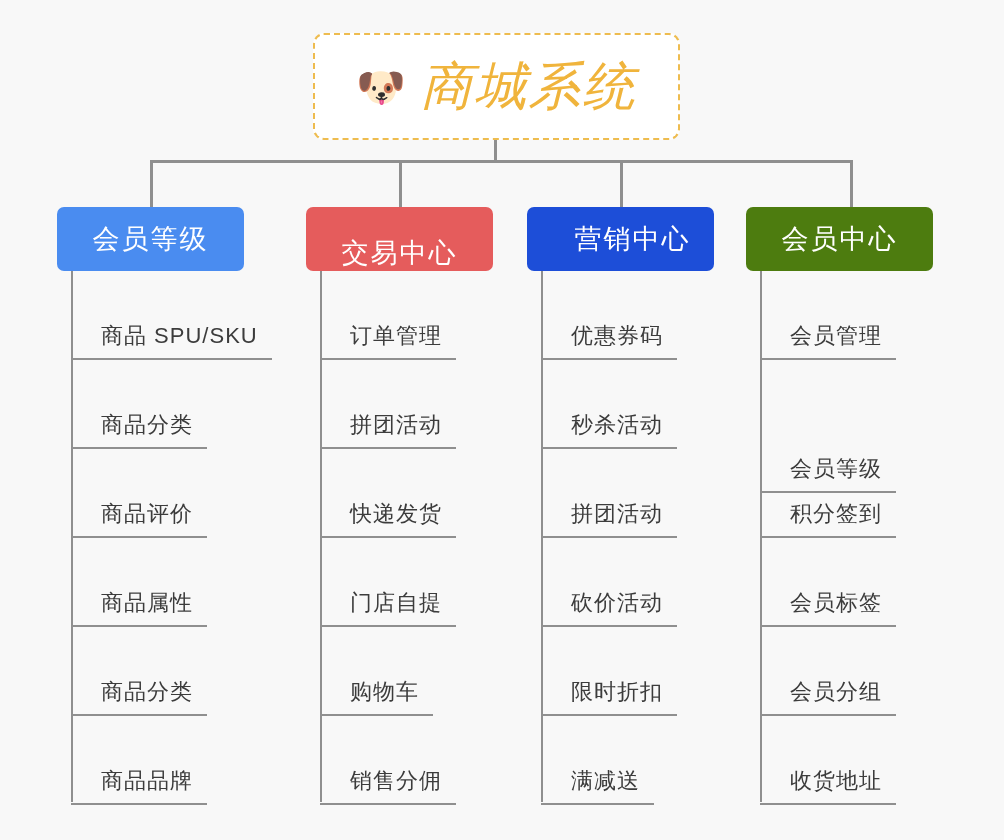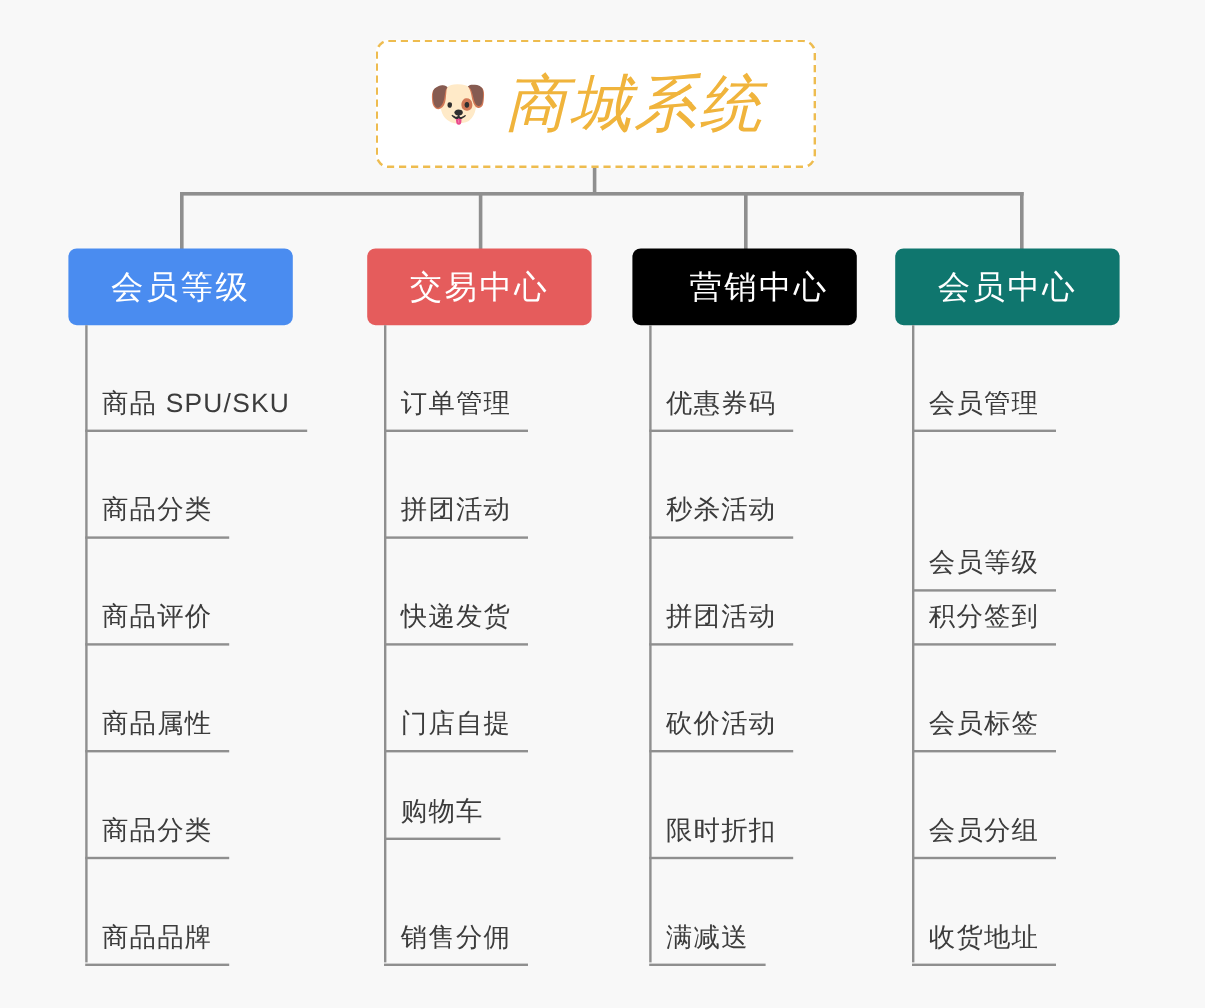--- a/index.html
+++ b/index.html
@@ -89,21 +89,21 @@
   .leaf {
     position: absolute;
     left: 0;
     box-sizing: border-box;
     height: 89px;
     display: flex;
     align-items: flex-end;
   }
   .leaf-inner {
     border-bottom: 2px solid #8f8f8f;
-    padding: 0 14px 5px 14px;
+    padding: 0 14px 5px 30px;
     display: inline-block;
   }
   .leaf-label {
     font-size: 22px;
     color: #3c3c3c;
     white-space: nowrap;
     letter-spacing: 1px;
     display: inline-block;
     padding-bottom: 2px;
   }
@@ -122,27 +122,27 @@
   <div class="line h-line" style="left:150px; top:160px; width:703px;"></div>
 
   <div class="line v-line" style="left:150px; top:160px; height:48px;"></div>
   <div class="line v-line" style="left:399px; top:160px; height:48px;"></div>
   <div class="line v-line" style="left:620px; top:160px; height:48px;"></div>
   <div class="line v-line" style="left:850px; top:160px; height:48px;"></div>
 
   <div class="cat-box" style="left:57px; top:207px; width:187px; background:#4a8cf0;">
     <span class="cat-label">会员等级</span>
   </div>
-  <div class="cat-box" style="left:306px; top:207px; width:187px; background:#e55c5c;">
+  <div class="cat-box" style="left:306px; top:207px; width:187px; background:#e55c5c;align-items:flex-end;">
     <span class="cat-label">交易中心</span>
   </div>
-  <div class="cat-box" style="left:527px; top:207px; width:187px; background:#000000;padding-left:24px;">
+  <div class="cat-box" style="left:527px; top:207px; width:187px; background:#1d4ed8;padding-left:24px;">
     <span class="cat-label">营销中心</span>
   </div>
-  <div class="cat-box" style="left:746px; top:207px; width:187px; background:#0f766e;">
+  <div class="cat-box" style="left:746px; top:207px; width:187px; background:#4d7c0f;">
     <span class="cat-label">会员中心</span>
   </div>
 
   <div class="branch" style="left:71px;">
     <div class="trunk" style="height:531px;"></div>
     <div class="leaf" style="top:0px;">
       <span class="leaf-inner">
         <span class="leaf-label">商品 SPU/SKU</span>
       </span>
     </div>
@@ -188,21 +188,21 @@
     <div class="leaf" style="top:178px;justify-content:flex-end;">
       <span class="leaf-inner">
         <span class="leaf-label">快递发货</span>
       </span>
     </div>
     <div class="leaf" style="top:267px;">
       <span class="leaf-inner">
         <span class="leaf-label">门店自提</span>
       </span>
     </div>
-    <div class="leaf" style="top:340px;align-items:flex-end;">
+    <div class="leaf" style="top:356px;align-items:flex-end;">
       <span class="leaf-inner">
         <span class="leaf-label">购物车</span>
       </span>
     </div>
     <div class="leaf" style="top:445px;">
       <span class="leaf-inner">
         <span class="leaf-label">销售分佣</span>
       </span>
     </div>
   </div>

